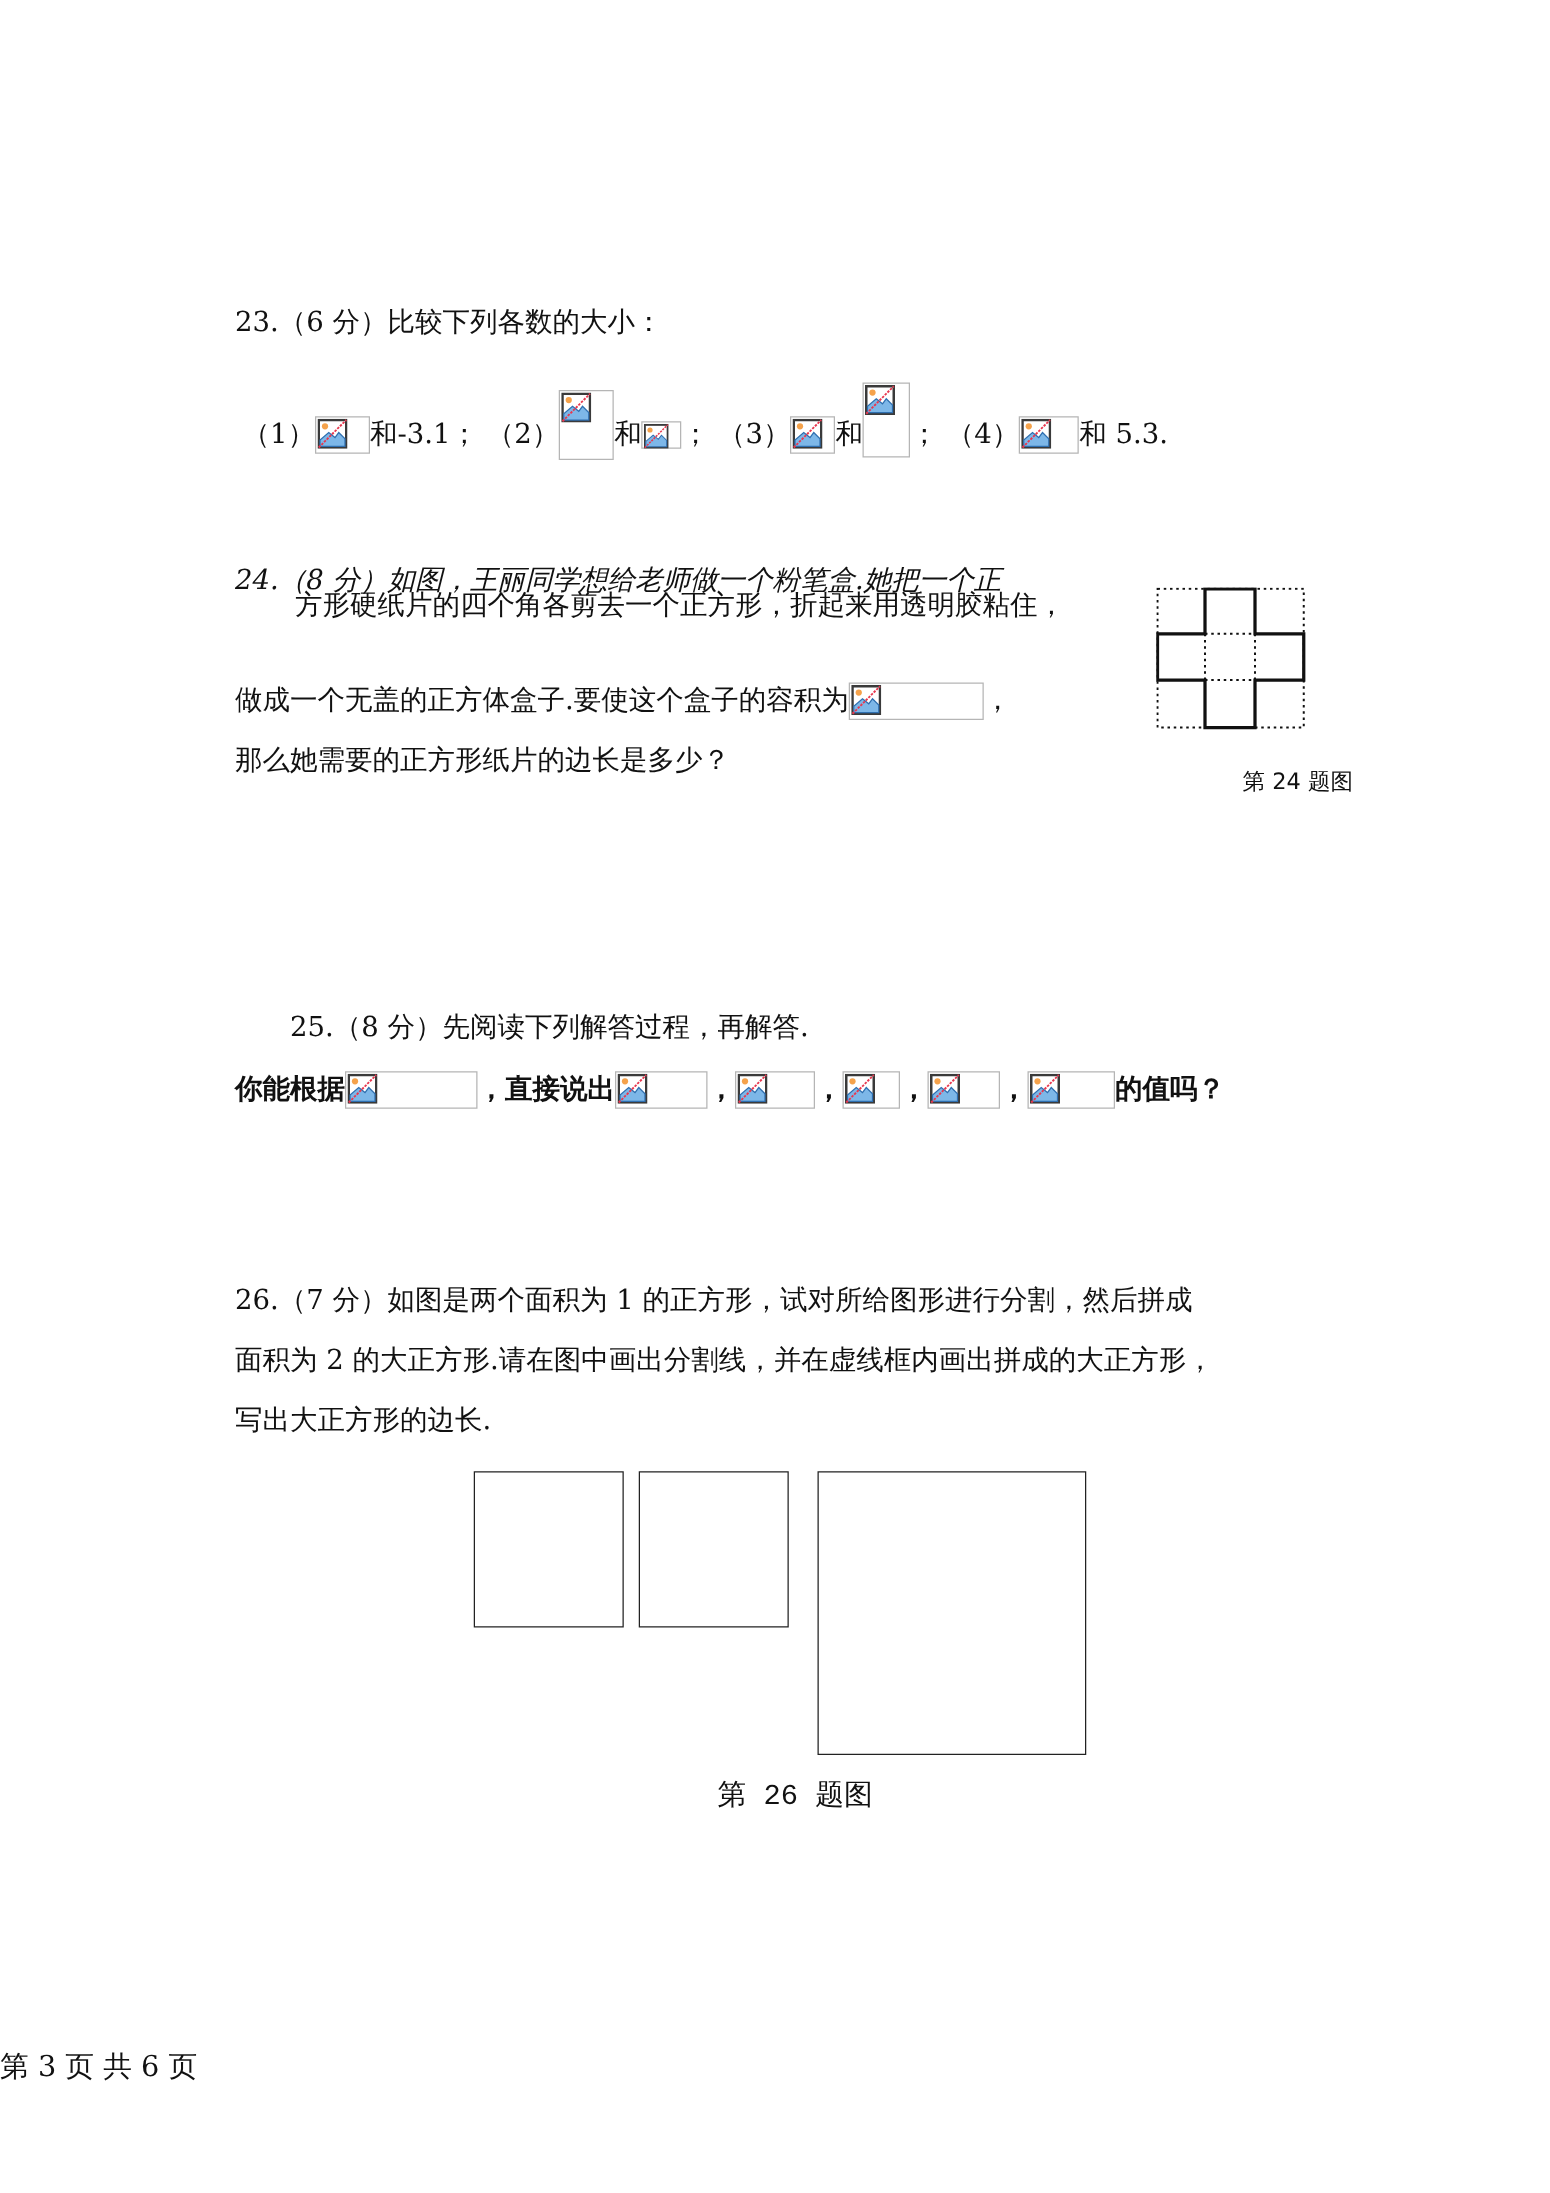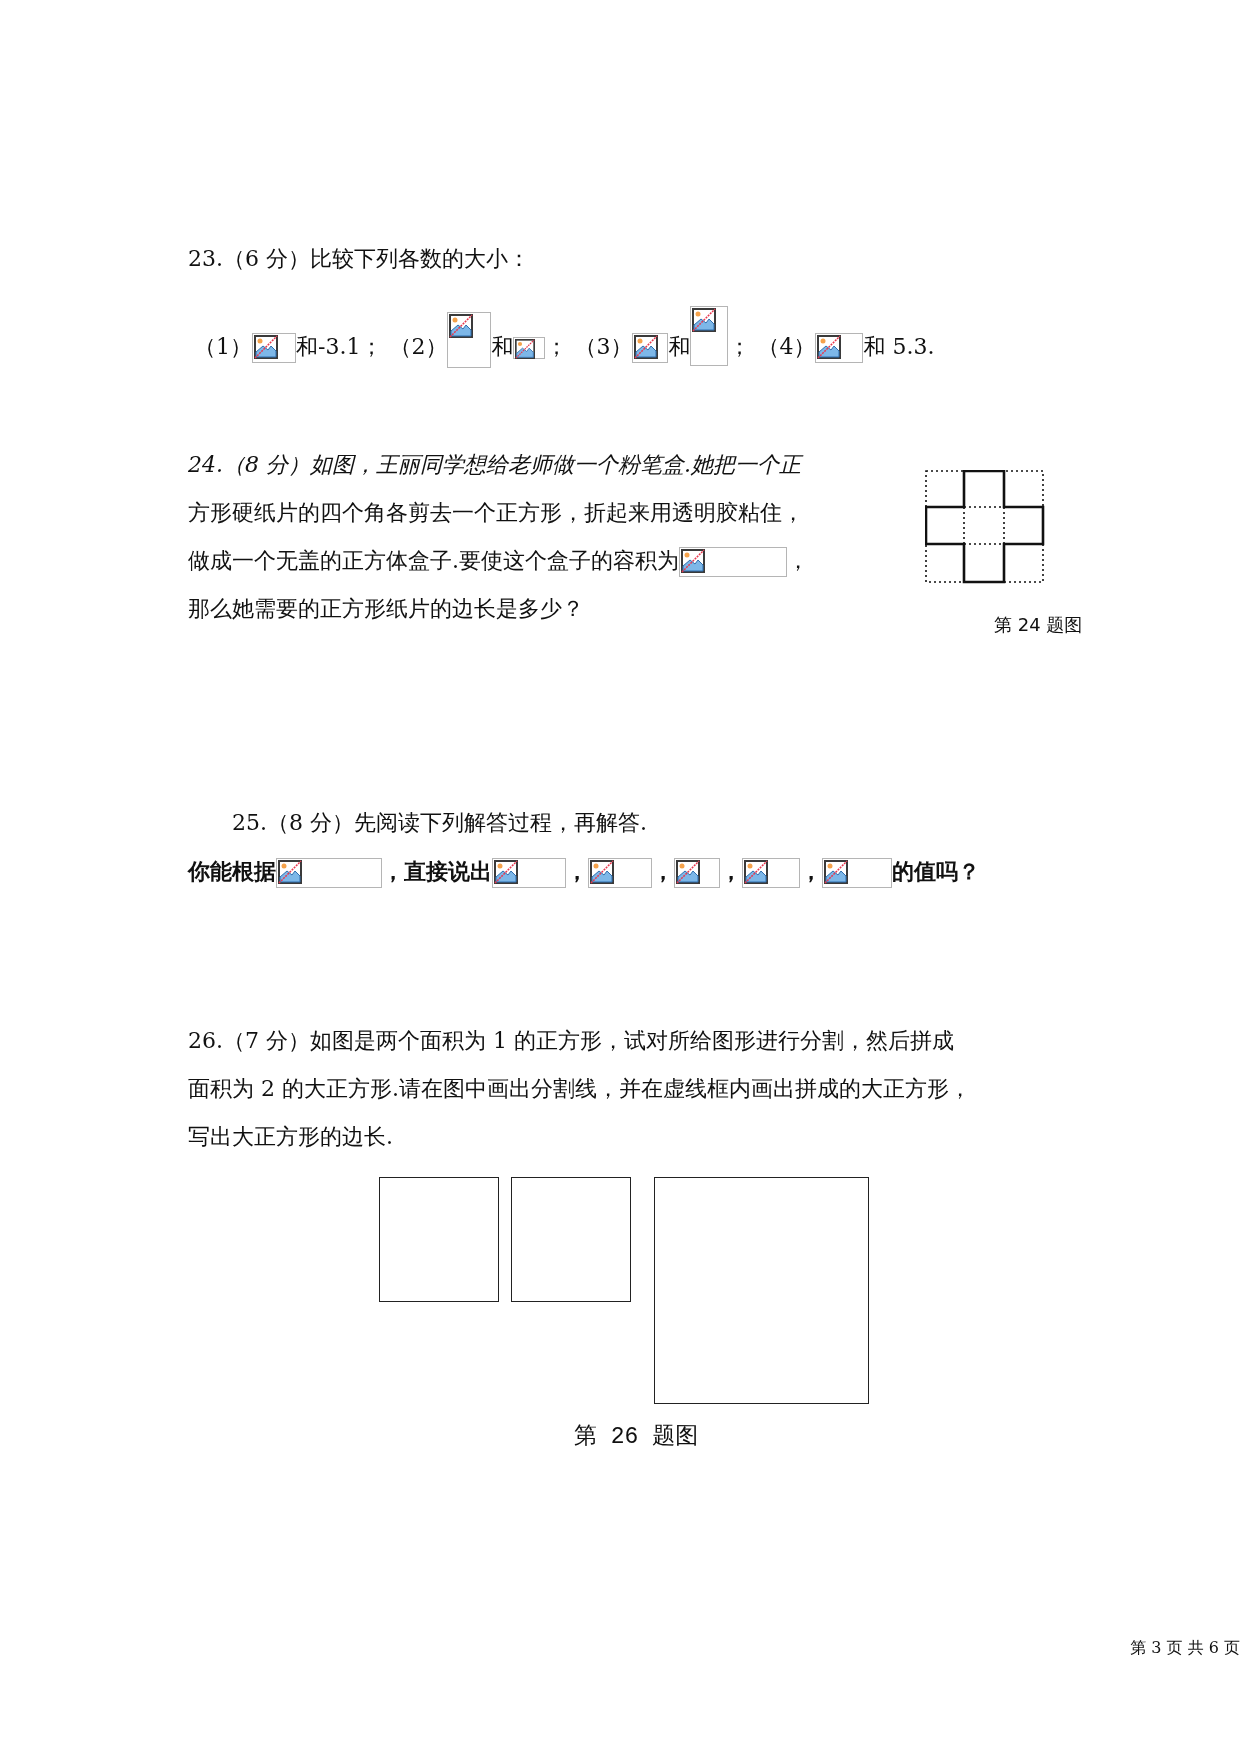--- a/index.html
+++ b/index.html
@@ -12,21 +12,21 @@
     .ph {
       display: inline-block; position: relative; border: 1px solid #b5b5b5;
       background: #fff; box-sizing: border-box; vertical-align: middle;
     }
     .ph .ico {
       position: absolute; left: 1px; top: 1px; width: 24px; height: 24px;
     }
     .sans { font-family: "DejaVu Sans", "Liberation Sans", sans-serif; margin-left: 48px; }
     .caption { position: absolute; white-space: nowrap; }
     .sq { position: absolute; border: 1.3px solid #222; box-sizing: border-box; }
-    .footer { position: absolute; left: 0; width: 1240px; text-align: right; top: 1638px; font-size: 16px; }
+    .footer { position: absolute; left: 0; width: 1240px; text-align: left; top: 1638px; font-size: 23px; }
   </style>
 </head>
 <body>
 
 <svg width="0" height="0" style="position:absolute">
   <defs>
     <symbol id="bimg" viewBox="0 0 24 24">
       <rect x="1" y="1" width="22" height="22" fill="#ffffff" stroke="#3a3a3a" stroke-width="2"></rect>
       <path d="M2 22 L2 17 L9 11 L14 15 L17 11 L22 16 L22 22 Z" fill="#7db7e8" stroke="#2f6fb0" stroke-width="1"></path>
       <circle cx="6" cy="6" r="2.5" fill="#f5a24b"></circle>
@@ -50,21 +50,21 @@
         <use href="#bimg"></use>
       </svg></span><span>和</span><span class="ph" style="width:38px;height:60px;vertical-align:-12px;"><svg class="ico">
         <use href="#bimg"></use>
       </svg></span><span>；</span>
   <span>（4）</span><span class="ph" style="width:48px;height:30px;"><svg class="ico">
         <use href="#bimg"></use>
       </svg></span><span>和 5.3.</span>
 </div>
 
 <div class="line" style="top:450px;font-style:italic;">24.（8 分）如图，王丽同学想给老师做一个粉笔盒.她把一个正</div>
-<div class="line" style="top:498px;">方形硬纸片的四个角各剪去一个正方形，折起来用透明胶粘住，</div>
+<div class="line" style="top:470px;margin-left:48px;">方形硬纸片的四个角各剪去一个正方形，折起来用透明胶粘住，</div>
 <div class="line" style="top:546px;">
   <span>做成一个无盖的正方体盒子.要使这个盒子的容积为</span><span class="ph" style="width:108px;height:30px;"><svg class="ico">
         <use href="#bimg"></use>
       </svg></span><span>，</span>
 </div>
 <div class="line" style="top:594px;">那么她需要的正方形纸片的边长是多少？</div>
 
 <svg style="position:absolute;left:925px;top:470px;" width="120" height="116">
   <g fill="none" stroke="#111" stroke-width="1.6" stroke-dasharray="2,3">
     <rect x="1" y="1" width="117" height="111"></rect>

